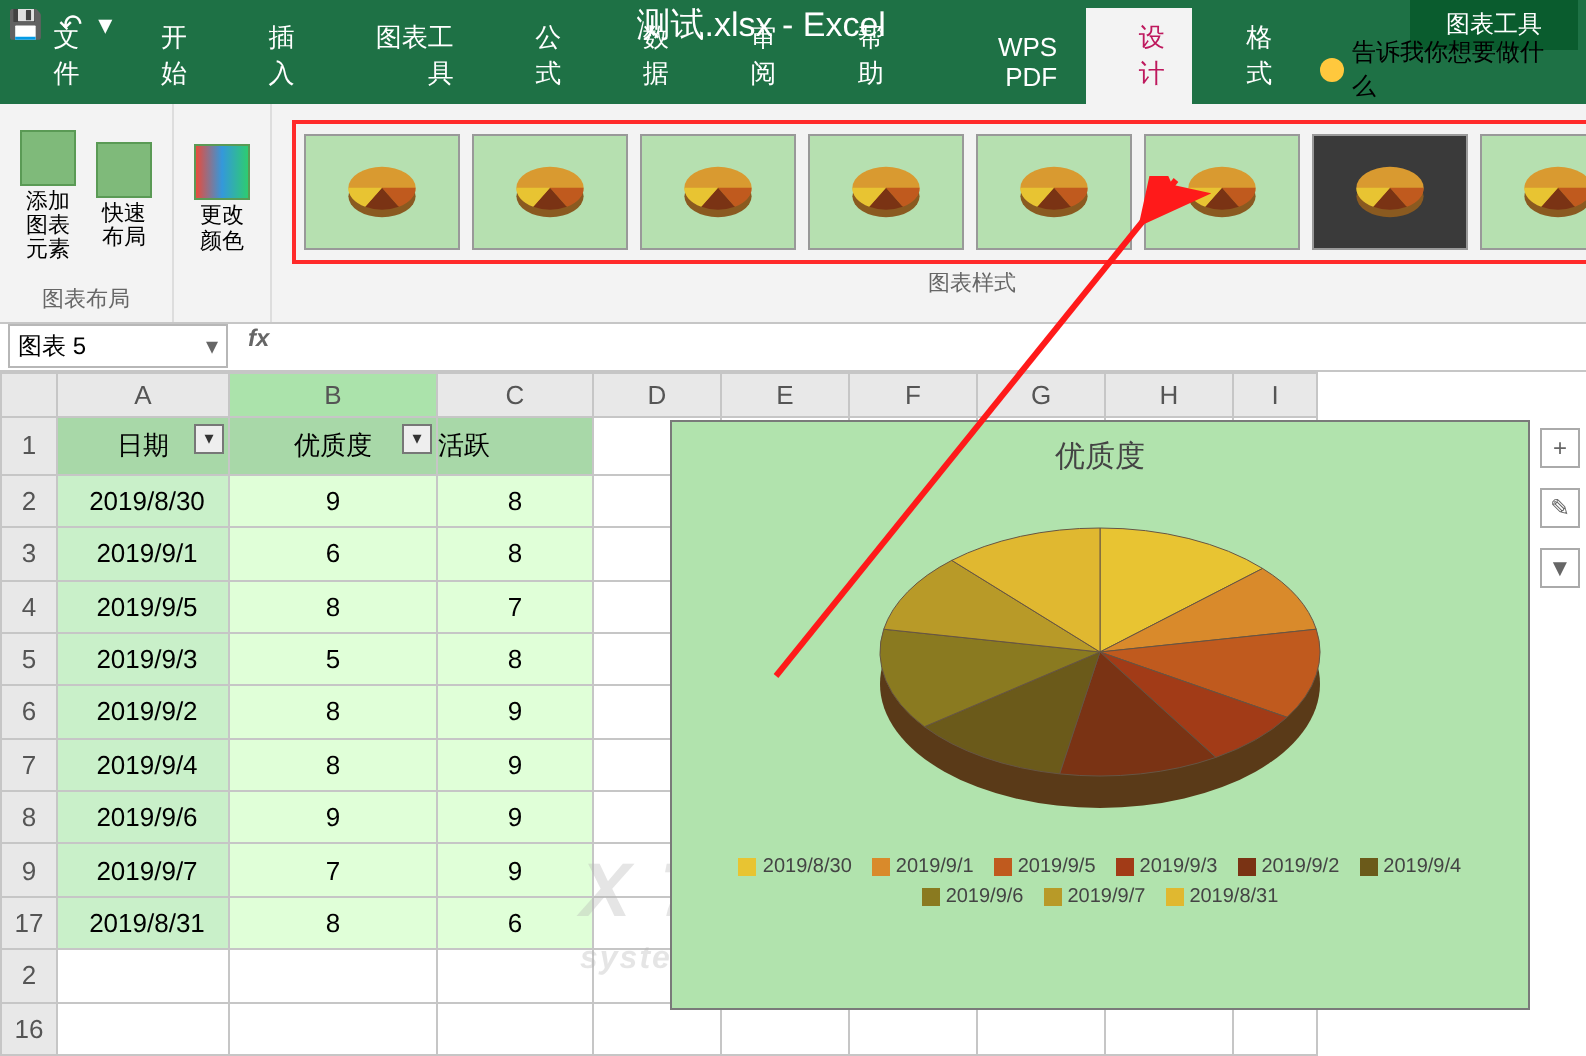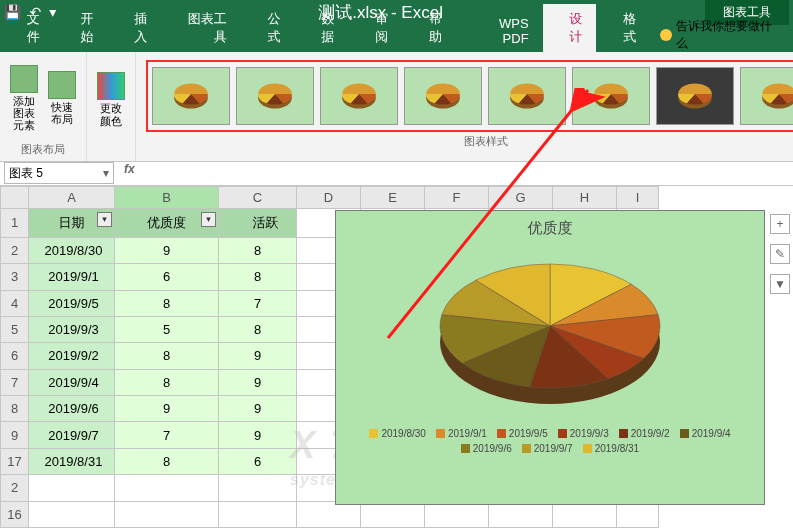--- a/index.html
+++ b/index.html
@@ -241,21 +241,21 @@
         <th class="col-G">G</th>
         <th class="col-H">H</th>
         <th class="col-I">I</th>
       </tr>
     </thead>
     <tbody id="grid-body">
         <tr>
           <th class="row-head">1</th>
           <td class="hdr-cell"><span>日期</span><span class="fbtn">▾</span></td>
           <td class="hdr-cell"><span>优质度</span><span class="fbtn">▾</span></td>
-          <td class="hdr-cell" style="text-align:center;padding-left:16px"><span>活跃</span></td>
+          <td class="hdr-cell" style="text-align:left;padding-left:0"><span>活跃</span></td>
           <td></td>
           <td></td>
           <td></td>
           <td></td>
           <td></td>
           <td></td>
         </tr>
         <tr>
           <th class="row-head">2</th>
           <td class="data-A">2019/8/30</td>

